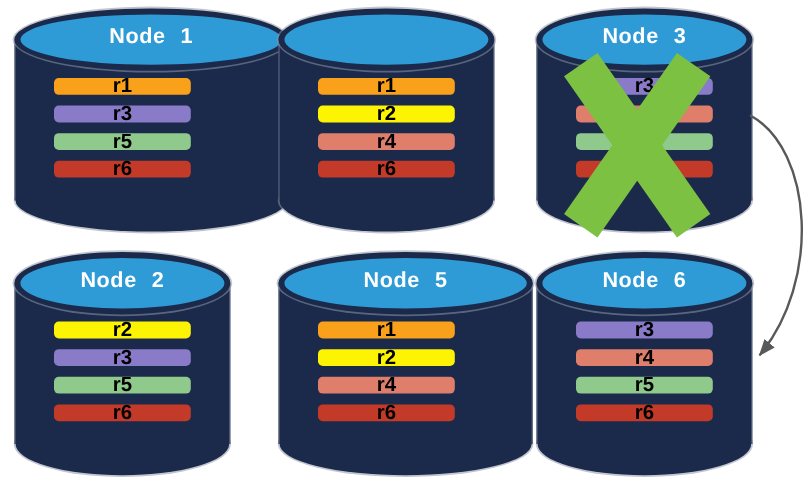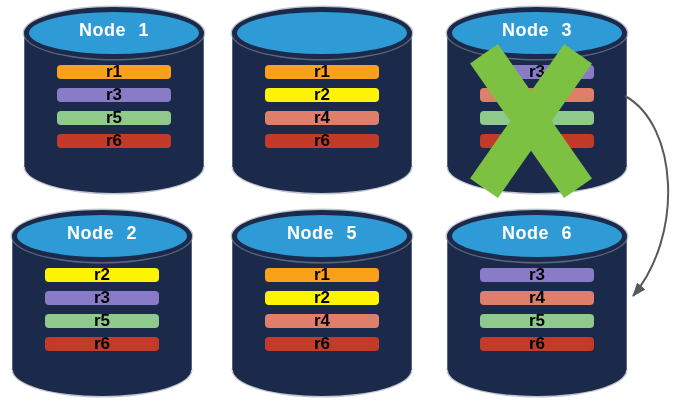--- a/index.html
+++ b/index.html
@@ -92,21 +92,21 @@
     width: 676px; height: 402px;
     pointer-events: none;
   }
 </style>
 </head>
 <body style="background: rgb(255, 255, 255);">
 
 <div class="canvas">
 
   <div id="nodes-root">
-      <div class="node" style="left: 24px; top: 7px;">
+      <div class="node" style="left: 12px; top: 7px; padding-left: 48px;">
     <div class="cyl-bottom"></div>
     <div class="cyl-body"></div>
     <div class="cyl-top"></div>
     <div class="node-title">Node 1</div>
     <div class="bars">
           <div class="bar" style="top: 58px; background: rgb(249, 161, 27);">
     <span class="bar-label">r1</span>
   </div>
           <div class="bar" style="top: 81px; background: rgb(138, 123, 200);">
     <span class="bar-label">r3</span>
@@ -178,21 +178,21 @@
   </div>
           <div class="bar" style="top: 104px; background: rgb(143, 201, 140);">
     <span class="bar-label">r5</span>
   </div>
           <div class="bar" style="top: 127px; background: rgb(195, 59, 40);">
     <span class="bar-label">r6</span>
   </div>
         </div>
 
   </div>
-      <div class="node" style="left: 232px; top: 210px;">
+      <div class="node" style="left: 232px; top: 210px; padding-left: 32px;">
     <div class="cyl-bottom"></div>
     <div class="cyl-body"></div>
     <div class="cyl-top"></div>
     <div class="node-title">Node 5</div>
     <div class="bars">
           <div class="bar" style="top: 58px; background: rgb(249, 161, 27);">
     <span class="bar-label">r1</span>
   </div>
           <div class="bar" style="top: 81px; background: rgb(252, 244, 3);">
     <span class="bar-label">r2</span>

